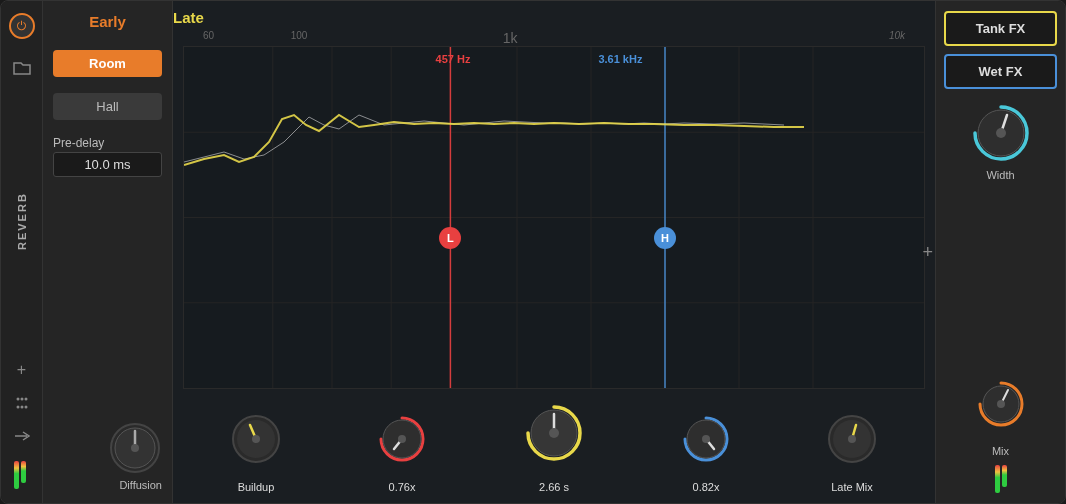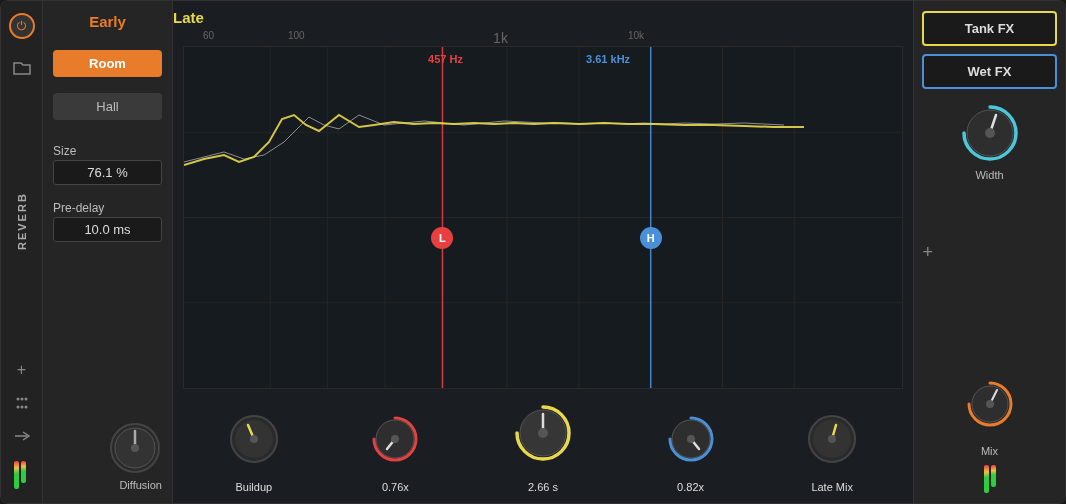--- a/index.html
+++ b/index.html
@@ -221,21 +221,21 @@
       gap: 16px;
     }
     .knob-value-label {
       color: #ddd;
       font-size: 11px;
       text-align: center;
     }
 
     
     .right-panel {
-      width: 152px;
+      width: 130px;
       background: #252525;
       border-left: 1px solid #333;
       display: flex;
       flex-direction: column;
       padding: 10px 8px;
       gap: 8px;
     }
     .tank-fx-btn {
       background: #1a1a1a;
       color: #ddd;
@@ -316,24 +316,20 @@
     <div class="meter-left">
       <div style="width:5px; height:28px; background: linear-gradient(to top, #2ecc40 0%, #2ecc40 55%, #f0c040 75%, #e84040 100%); border-radius:2px;"></div>
       <div style="width:5px; height:22px; background: linear-gradient(to top, #2ecc40 0%, #2ecc40 55%, #f0c040 75%, #e84040 100%); border-radius:2px;"></div>
     </div>
   </div>
 
   <div class="early-section">
     <div class="early-title">Early</div>
     <button class="room-btn">Room</button>
     <button class="hall-btn">Hall</button>
-    <div style="margin-top:8px;">
-      <div class="param-label">Size</div>
-      <div class="param-value-box">76.1 %</div>
-    </div>
     <div>
       <div class="param-label">Pre-delay</div>
       <div class="param-value-box">10.0 ms</div>
     </div>
     <div class="diffusion-knob-area">
 
       <svg width="54" height="54" viewBox="0 0 54 54">
         <circle cx="27" cy="27" r="24" fill="#2a2a2a" stroke="#444" stroke-width="2"></circle>
         <circle cx="27" cy="27" r="20" fill="#333" stroke="#555" stroke-width="1"></circle>
 
@@ -344,21 +340,21 @@
     </div>
   </div>
 
   <div class="main-area">
     <div class="late-header">Late</div>
 
     <div class="freq-axis">
       <div style="flex:1; text-align:left; padding-left:10px; color:#666; font-size:10px;">60</div>
       <div style="flex:1; text-align:left; color:#666; font-size:10px;">100</div>
       <div style="flex:3; text-align:center; color:#666; font-size:14px;">1k</div>
-      <div style="flex:3; padding-right:10px; color:#666; font-size:10px;">10k</div>
+      <div style="flex:3; text-align:right; padding-right:10px; color:#666; font-size:10px;font-style:italic;">10k</div>
     </div>
 
     <div class="eq-display" style="position:relative; flex:1; margin:0 10px 4px; overflow:hidden; background:#161b1f;">
 
       <svg width="100%" height="100%" style="position:absolute;top:0;left:0;">
 
         <line x1="12%" y1="0" x2="12%" y2="100%" stroke="#252525" stroke-width="1"></line>
         <line x1="20%" y1="0" x2="20%" y2="100%" stroke="#252525" stroke-width="1"></line>
         <line x1="28%" y1="0" x2="28%" y2="100%" stroke="#252525" stroke-width="1"></line>
         <line x1="36%" y1="0" x2="36%" y2="100%" stroke="#252525" stroke-width="1"></line>

